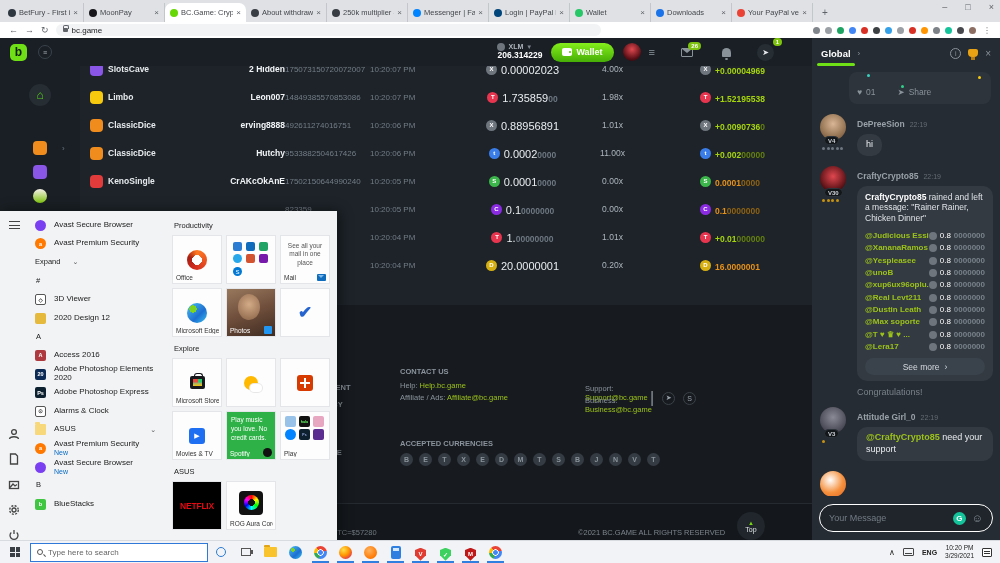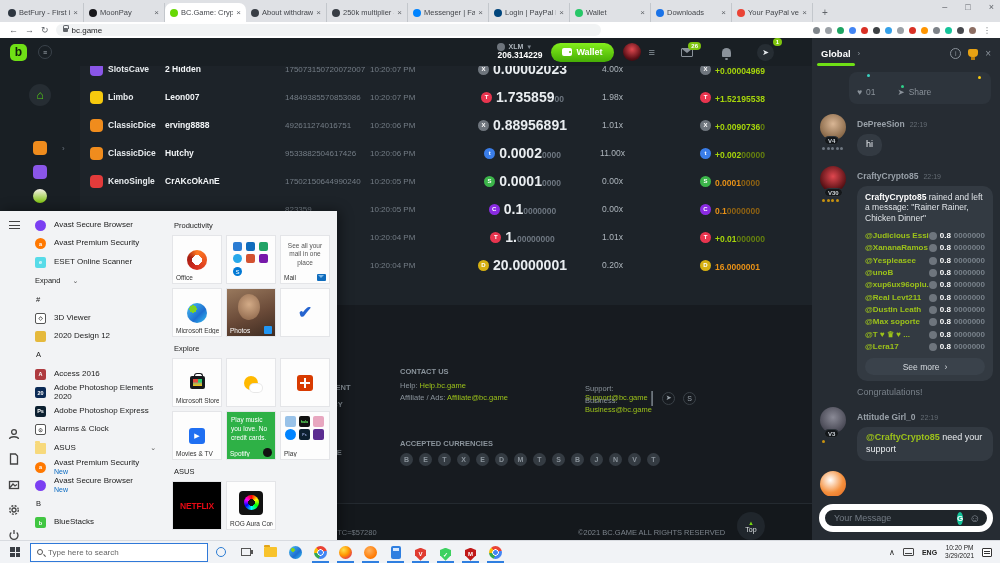--- a/index.html
+++ b/index.html
@@ -52,25 +52,25 @@
 .sb-home{width:22px;height:22px;border-radius:50%;background:#262d33;display:grid;place-items:center;color:#55d414;font-size:12px;top:18px}
 .sb-sq{width:14px;height:14px;border-radius:4px}
 .sb-arrow{position:absolute;left:62px;top:49px;color:#6e7781;font-size:8px}
 
 
 .bets{position:absolute;left:90px;top:17px;width:710px;z-index:1}
 .bet-row{display:grid;grid-template-columns:75px 120px 85px 110px 85px 95px 140px;height:28px;align-items:center}
 .bg-cell{display:flex;align-items:center;gap:5px}
 .gicon{width:13px;height:13px;border-radius:4px;flex:none}
 .gname{font-size:8.5px;font-weight:bold;color:#e6eaed;white-space:nowrap}
-.bplayer{font-size:8.5px;font-weight:bold;color:#f2f5f7;text-align:left}
+.bplayer{font-size:8.5px;font-weight:bold;color:#f2f5f7;text-align:right}
 .bid,.btime{font-size:8px;color:#747d86;text-align:left}
 .bamount{display:flex;align-items:center;justify-content:center;gap:4px}
 .coin{width:11px;height:11px;border-radius:50%;display:grid;place-items:center;font-size:6px;color:#fff;font-weight:bold;flex:none}
-.amain{font-size:14px;font-weight:bold;color:#e9edf0}
+.amain{font-size:11px;font-weight:normal;color:#e9edf0}
 .adim{font-size:8.5px;font-weight:bold;color:#6e7781}
 .bmult{font-size:8.5px;color:#aeb6bd;text-align:center}
 .pay{display:flex;align-items:center;gap:4px;padding-left:40px}
 .pmain{font-size:8.5px;font-weight:bold}
 .pdim{font-size:8.5px;font-weight:bold}
 .pay.win .pmain{color:#a6d50b}.pay.win .pdim{color:#65800e}
 .pay.lose .pmain{color:#e89117}.pay.lose .pdim{color:#8f6212}
 
 
 .bc-footer{position:absolute;left:0;top:267px;width:812px;height:198px;background:#171b20;z-index:2}
@@ -125,26 +125,26 @@
 .mname{font-size:8.5px;font-weight:bold;color:#98a0a8}
 .mtime{font-size:7px;color:#646c74;margin-left:5px;font-weight:normal}
 .mbubble{display:inline-block;background:#333a42;border-radius:10px;padding:5px 9px;color:#e9ecef;font-size:9px;margin-top:3px;max-width:142px;line-height:1.3}
 .rainbubble{display:block;background:#333a42;border-radius:10px;padding:6px 8px;margin-top:3px;font-size:8.5px;color:#dfe3e7;line-height:1.25}
 .rb-name{font-weight:bold;color:#fff}
 .rain-list{margin-top:6px}
 .rrow{display:flex;justify-content:space-between;align-items:center;height:12.4px}
 .rname{color:#9cc21a;font-weight:bold;font-size:8px;white-space:nowrap;overflow:hidden;max-width:78px}
 .ramt{display:flex;align-items:center;gap:3px}
 .rcoin{width:8px;height:8px;border-radius:50%;background:#6e757d;flex:none}
-.rb{font-size:8px;font-weight:bold;color:#fff}
+.rb{font-size:8px;font-weight:normal;color:#fff}
 .rd{font-size:8px;font-weight:bold;color:#79828b}
 .seemore{margin-top:5px;background:#3a424b;border-radius:9px;height:17px;display:flex;align-items:center;justify-content:center;gap:5px;color:#d6dbe0;font-size:8.5px}
 .congrats{margin:6px 0 0 38px;color:#788089;font-size:9px}
 .mention{color:#9cc21a;font-weight:bold}
-.chat-input{position:absolute;left:7px;right:7px;bottom:8px;height:28px;background:#1f252a;border:6px solid #ffffff;border-radius:14px;display:flex;align-items:center;padding:0 9px;gap:6px}
+.chat-input{position:absolute;left:7px;right:7px;bottom:8px;height:28px;background:#1f252a;border:1px solid #ffffff;border-radius:14px;display:flex;align-items:center;padding:0 9px;gap:6px}
 .chat-input input{flex:1;background:transparent;border:none;outline:none;font-size:9px;color:#cfd4d9;font-family:"Liberation Sans",sans-serif}
 .chat-input input::placeholder{color:#747c85}
 .gram{width:13px;height:13px;border-radius:50%;background:#15c39a;color:#fff;font-size:8px;font-weight:bold;display:grid;place-items:center}
 .smiley{color:#8a929b;font-size:11px;line-height:1}
 
 
 .startmenu{position:absolute;left:0;top:211px;width:337px;height:329px;background:#f2f3f5;box-shadow:3px 0 12px rgba(0,0,0,.45);z-index:20;display:flex;color:#1b1b1b}
 .sm-rail{width:28px;position:relative;flex:none}
 .rail-burger{position:absolute;left:9px;top:10px;width:11px;height:8px;border-top:1.5px solid #444;border-bottom:1.5px solid #444}
 .rail-burger::after{content:'';position:absolute;left:0;top:2.7px;width:11px;height:1.5px;background:#444}
@@ -767,27 +767,20 @@
           </span>
 
         </div>
         <div class="sm-row app circle">
           <span class="sm-ic" style="background: rgb(255, 120, 0);">a</span>
           <span class="sm-txt">
             <span>Avast Premium Security</span>
           </span>
 
         </div>
-        <div class="sm-row app">
-          <span class="sm-ic" style="background: rgb(87, 219, 232);">e</span>
-          <span class="sm-txt">
-            <span>ESET Online Scanner</span>
-          </span>
-
-        </div>
         <div class="sm-row expand">
 
           <span class="sm-txt">
             <span>Expand</span>
           </span>
           <span class="sm-chev">⌄</span>
         </div>
         <div class="sm-row hdr">
 
           <span class="sm-txt">

